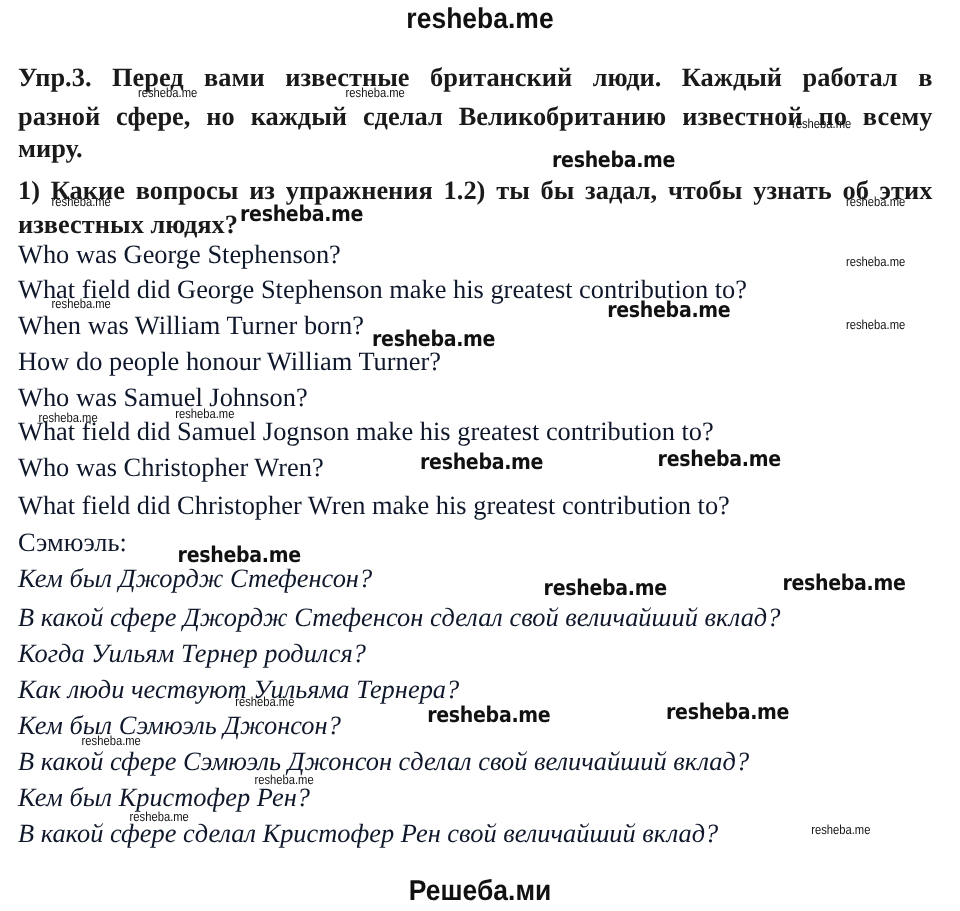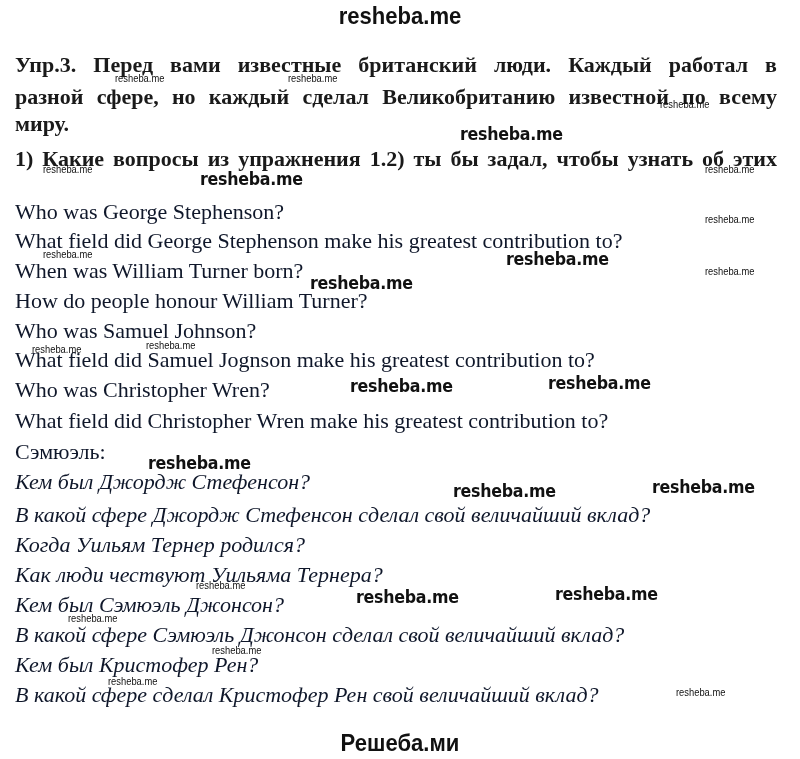--- a/index.html
+++ b/index.html
@@ -39,20 +39,21 @@
 
 <div class="page">
 
   <div class="header-brand">resheba.me</div>
 
   <div class="task-line" style="top:52px;">Упр.3. Перед вами известные британский люди. Каждый работал в</div>
   <div class="task-line" style="top:84px;">разной сфере, но каждый сделал Великобританию известной по всему</div>
   <div class="task-line last" style="top:111px;">миру.</div>
 
   <div class="task-line" style="top:146px;">1) Какие вопросы из упражнения 1.2) ты бы задал, чтобы узнать об этих</div>
+  <div class="task-line last" style="top:174px;">известных людях?</div>
 
   <div class="line" style="top:199px;">Who was George Stephenson?</div>
   <div class="line" style="top:228px;">What field did George Stephenson make his greatest contribution to?</div>
   <div class="line" style="top:258px;">When was William Turner born?</div>
   <div class="line" style="top:288px;text-align:center;">How do people honour William Turner?</div>
   <div class="line" style="top:318px;">Who was Samuel Johnson?</div>
   <div class="line" style="top:347px;">What field did Samuel Jognson make his greatest contribution to?</div>
   <div class="line" style="top:377px;">Who was Christopher Wren?</div>
   <div class="line" style="top:408px;">What field did Christopher Wren make his greatest contribution to?</div>
 

